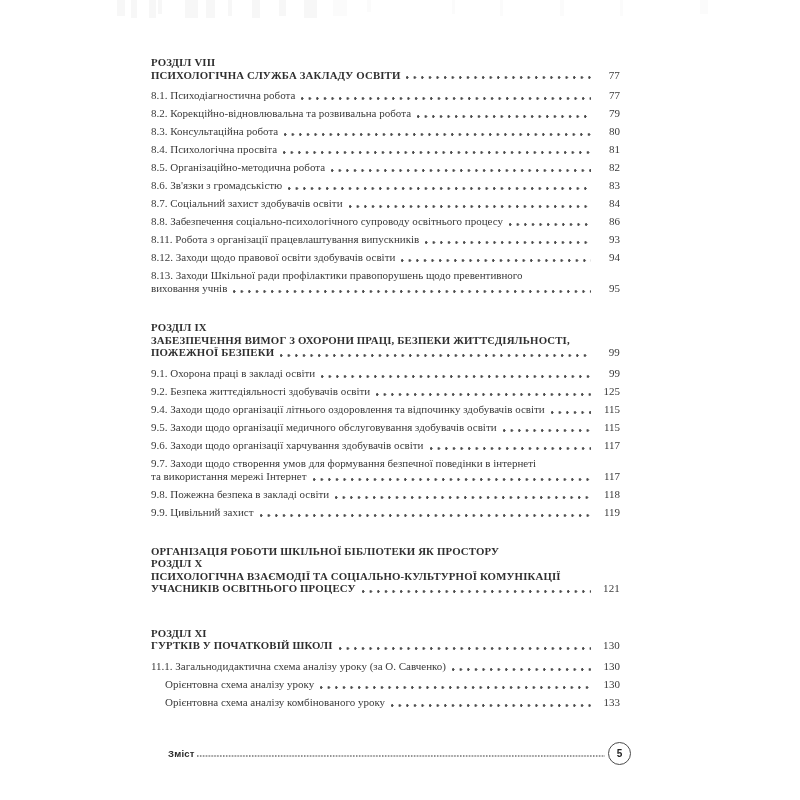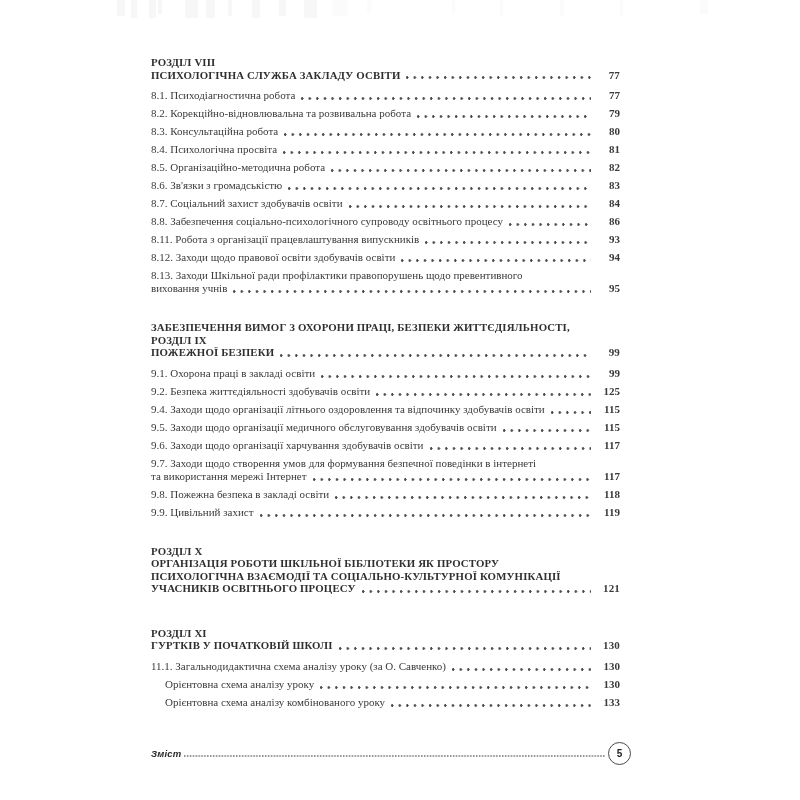--- a/index.html
+++ b/index.html
@@ -28,26 +28,26 @@
   .entry.level2{padding-left:14px;}
   .entry-line{font-size:11px;line-height:13px;}
 
   .row{display:flex;align-items:center;}
   .leader{
     flex:1 1 auto;min-width:10px;height:3px;align-self:flex-end;
     margin:0 5px 2px 6px;
     background-image:radial-gradient(circle at 1.2px 1.5px, var(--dot) 1.05px, rgba(0,0,0,0) 1.5px);
     background-size:7.6px 3px;background-repeat:repeat-x;background-position:left center;
   }
-  .pagenum{flex:0 0 auto;text-align:right;min-width:24px;font-size:11px;font-weight:bold;color:var(--text);}
+  .pagenum{flex:0 0 auto;text-align:right;min-width:24px;font-size:11px;font-weight:normal;color:var(--text);}
 
   .footer{position:absolute;left:151px;top:742px;width:480px;display:flex;align-items:center;}
   .footer-label{
-    font-family:"Liberation Sans","DejaVu Sans",sans-serif;font-weight:bold;font-style:italic;
-    font-size:9.5px;color:#2b2b2b;letter-spacing:0.2px;flex:0 0 auto;
+    font-family:"Liberation Sans","DejaVu Sans",sans-serif;font-weight:bold;
+    font-size:9.5px;color:#2b2b2b;letter-spacing:0.2px;flex:0 0 auto;margin-left:17px;
   }
   .footer-leader{
     flex:1 1 auto;height:2px;margin:5px 3px 0 2px;
     background-image:radial-gradient(circle at 0.8px 1px, #8f8f8f 0.65px, rgba(0,0,0,0) 1px);
     background-size:2.9px 2px;background-repeat:repeat-x;
   }
   .page-badge{
     flex:0 0 auto;width:21px;height:21px;border:1.4px solid var(--dot);border-radius:50%;
     background:#fff;display:flex;align-items:center;justify-content:center;
     font-family:"Liberation Sans","DejaVu Sans",sans-serif;font-weight:bold;font-size:10px;color:#222;
@@ -162,22 +162,22 @@
           <div class="row entry-line">
             <span class="entry-line">виховання учнів</span>
             <span class="leader"></span>
             <span class="pagenum">95</span>
           </div>
         </div>
       </div>
     </div>
     <div class="section">
       <div class="heading">
+        <div class="heading-line">РОЗДІЛ IX</div>
         <div class="heading-line">ЗАБЕЗПЕЧЕННЯ ВИМОГ З ОХОРОНИ ПРАЦІ, БЕЗПЕКИ ЖИТТЄДІЯЛЬНОСТІ,</div>
-        <div class="heading-line">РОЗДІЛ IX</div>
         <div class="row heading-line">
           <span class="heading-line">ПОЖЕЖНОЇ БЕЗПЕКИ</span>
           <span class="leader"></span>
           <span class="pagenum">99</span>
         </div>
       </div>
       <div class="items">
         <div class="entry">
           <div class="row entry-line">
             <span class="entry-line">9.1. Охорона праці в закладі освіти</span>
@@ -232,22 +232,22 @@
           <div class="row entry-line">
             <span class="entry-line">9.9. Цивільний захист</span>
             <span class="leader"></span>
             <span class="pagenum">119</span>
           </div>
         </div>
       </div>
     </div>
     <div class="section">
       <div class="heading">
+        <div class="heading-line">ОРГАНІЗАЦІЯ РОБОТИ ШКІЛЬНОЇ БІБЛІОТЕКИ ЯК ПРОСТОРУ</div>
         <div class="heading-line">РОЗДІЛ X</div>
-        <div class="heading-line">ОРГАНІЗАЦІЯ РОБОТИ ШКІЛЬНОЇ БІБЛІОТЕКИ ЯК ПРОСТОРУ</div>
         <div class="heading-line">ПСИХОЛОГІЧНА ВЗАЄМОДІЇ ТА СОЦІАЛЬНО-КУЛЬТУРНОЇ КОМУНІКАЦІЇ</div>
         <div class="row heading-line">
           <span class="heading-line">УЧАСНИКІВ ОСВІТНЬОГО ПРОЦЕСУ</span>
           <span class="leader"></span>
           <span class="pagenum">121</span>
         </div>
       </div>
     </div>
     <div class="section gap-lg">
       <div class="heading">

